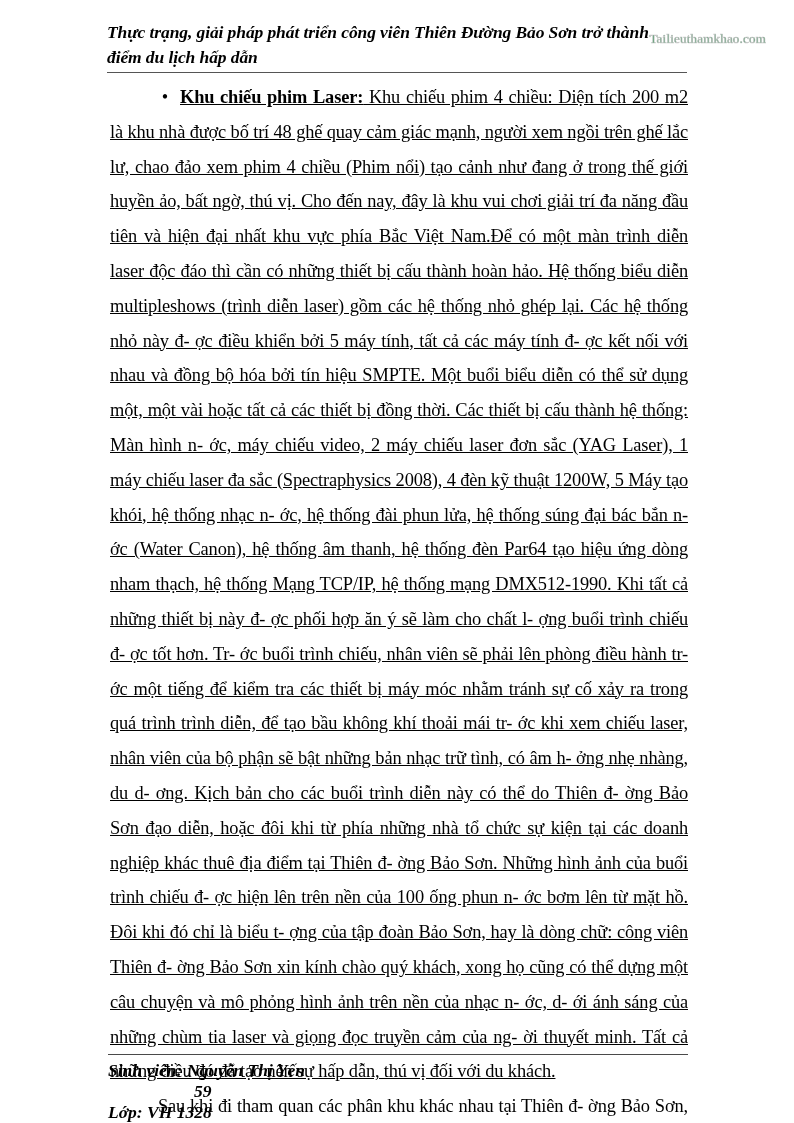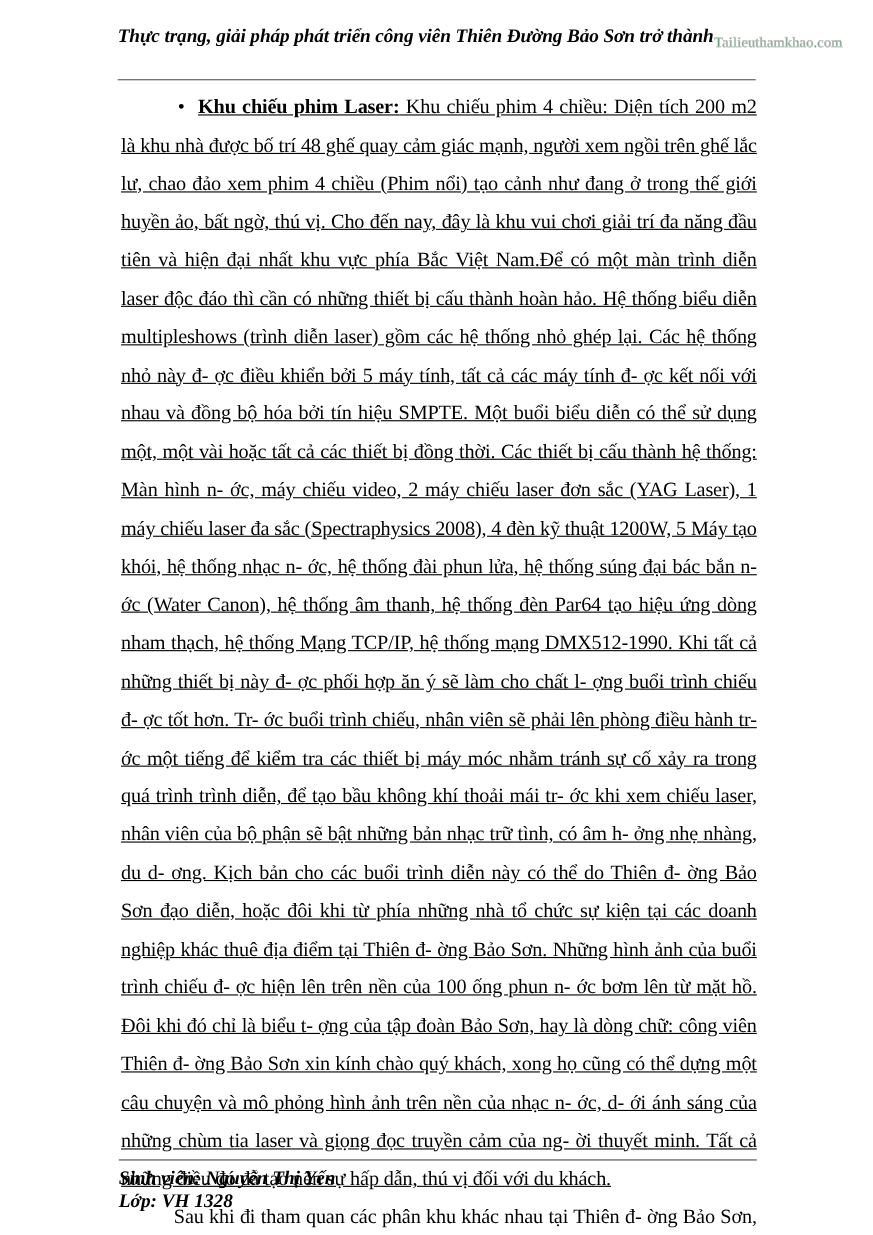--- a/index.html
+++ b/index.html
@@ -131,33 +131,35 @@
 </style>
 </head>
 <body>
 
 <div class="page">
 
   <div class="watermark">Tailieuthamkhao.com</div>
 
   <div class="header">
     <div class="header-title">Thực trạng, giải pháp phát triển công viên Thiên Đường Bảo Sơn trở thành</div>
+    <div class="header-title">điểm du lịch hấp dẫn</div>
   </div>
   <div class="header-rule"></div>
 
   <div class="body-area">
 
     <p class="para bullet-para">
       <span class="bullet-mark">•</span><span class="bullet-lead">Khu chiếu phim Laser:</span><span> Khu chiếu phim 4 chiều: Diện tích 200 m2 là khu nhà được bố trí 48 ghế quay cảm giác mạnh, người xem ngồi trên ghế lắc lư, chao đảo xem phim 4 chiều (Phim nổi) tạo cảnh như đang ở trong thế giới huyền ảo, bất ngờ, thú vị. Cho đến nay, đây là khu vui chơi giải trí đa năng đầu tiên và hiện đại nhất khu vực phía Bắc Việt Nam.Để có một màn trình diễn laser độc đáo thì cần có những thiết bị cấu thành hoàn hảo. Hệ thống biểu diễn multipleshows (trình diễn laser) gồm các hệ thống nhỏ ghép lại. Các hệ thống nhỏ này đ- ợc điều khiển bởi 5 máy tính, tất cả các máy tính đ- ợc kết nối với nhau và đồng bộ hóa bởi tín hiệu SMPTE. Một buổi biểu diễn có thể sử dụng một, một vài hoặc tất cả các thiết bị  đồng thời. Các thiết bị cấu thành hệ thống: Màn hình n- ớc, máy chiếu video, 2 máy chiếu laser đơn sắc (YAG Laser), 1 máy chiếu laser đa sắc (Spectraphysics 2008),  4 đèn kỹ thuật 1200W,  5 Máy tạo khói, hệ thống nhạc n- ớc,  hệ thống đài phun lửa, hệ thống súng đại bác bắn n- ớc (Water Canon), hệ thống âm thanh, hệ thống đèn Par64 tạo hiệu ứng dòng nham thạch, hệ thống Mạng TCP/IP, hệ thống mạng DMX512-1990. Khi tất cả những thiết bị này đ- ợc phối hợp ăn ý sẽ làm cho chất l- ợng buổi trình chiếu đ- ợc tốt hơn. Tr- ớc buổi trình chiếu, nhân viên sẽ phải lên phòng điều hành tr- ớc một tiếng để kiểm tra các thiết bị máy móc nhằm tránh sự cố xảy ra trong quá trình trình diễn, để tạo bầu không khí thoải mái tr- ớc khi xem chiếu laser, nhân viên của bộ phận sẽ bật những bản nhạc trữ tình, có âm h- ởng nhẹ nhàng, du d- ơng. Kịch bản cho các buổi trình diễn này có thể do Thiên đ- ờng Bảo Sơn đạo diễn, hoặc đôi khi từ phía những nhà tổ chức sự kiện tại các doanh nghiệp khác thuê địa điểm tại Thiên đ- ờng Bảo Sơn. Những hình ảnh của buổi trình chiếu đ- ợc hiện lên trên nền của 100 ống phun n- ớc bơm lên từ mặt hồ. Đôi khi đó chỉ là biểu t- ợng của tập đoàn Bảo Sơn, hay là dòng chữ: công viên Thiên đ- ờng Bảo Sơn xin kính chào quý khách, xong họ cũng có thể dựng một câu chuyện và mô phỏng hình ảnh trên nền của nhạc n- ớc, d- ới ánh sáng của những chùm tia laser và giọng đọc truyền cảm của ng- ời thuyết minh. Tất cả những điều đó đã tạo nên sự hấp dẫn, thú vị đối với du khách.</span>
     </p>
 
     <p class="para indent-para">Sau khi đi tham quan các phân khu khác nhau tại Thiên đ- ờng Bảo Sơn, nếu muốn tận h- ởng cảm giác mát lạnh, sảng khoái, quí vị có thể ngâm mình trong những làn n- ớc mát lạnh tại khu bể bơi hoặc có thể nghỉ ngơi tìm sự yên tĩnh bằng</p>
 
   </div>
 
   <div class="footer-rule"></div>
 
   <div class="footer">
     <span class="footer-left">Sinh viên: Nguyễn Thị Yến</span>
+    <span class="footer-center">59</span>
     <span class="footer-right">Lớp: VH 1328</span>
   </div>
 
 </div>
 
 </body></html>

